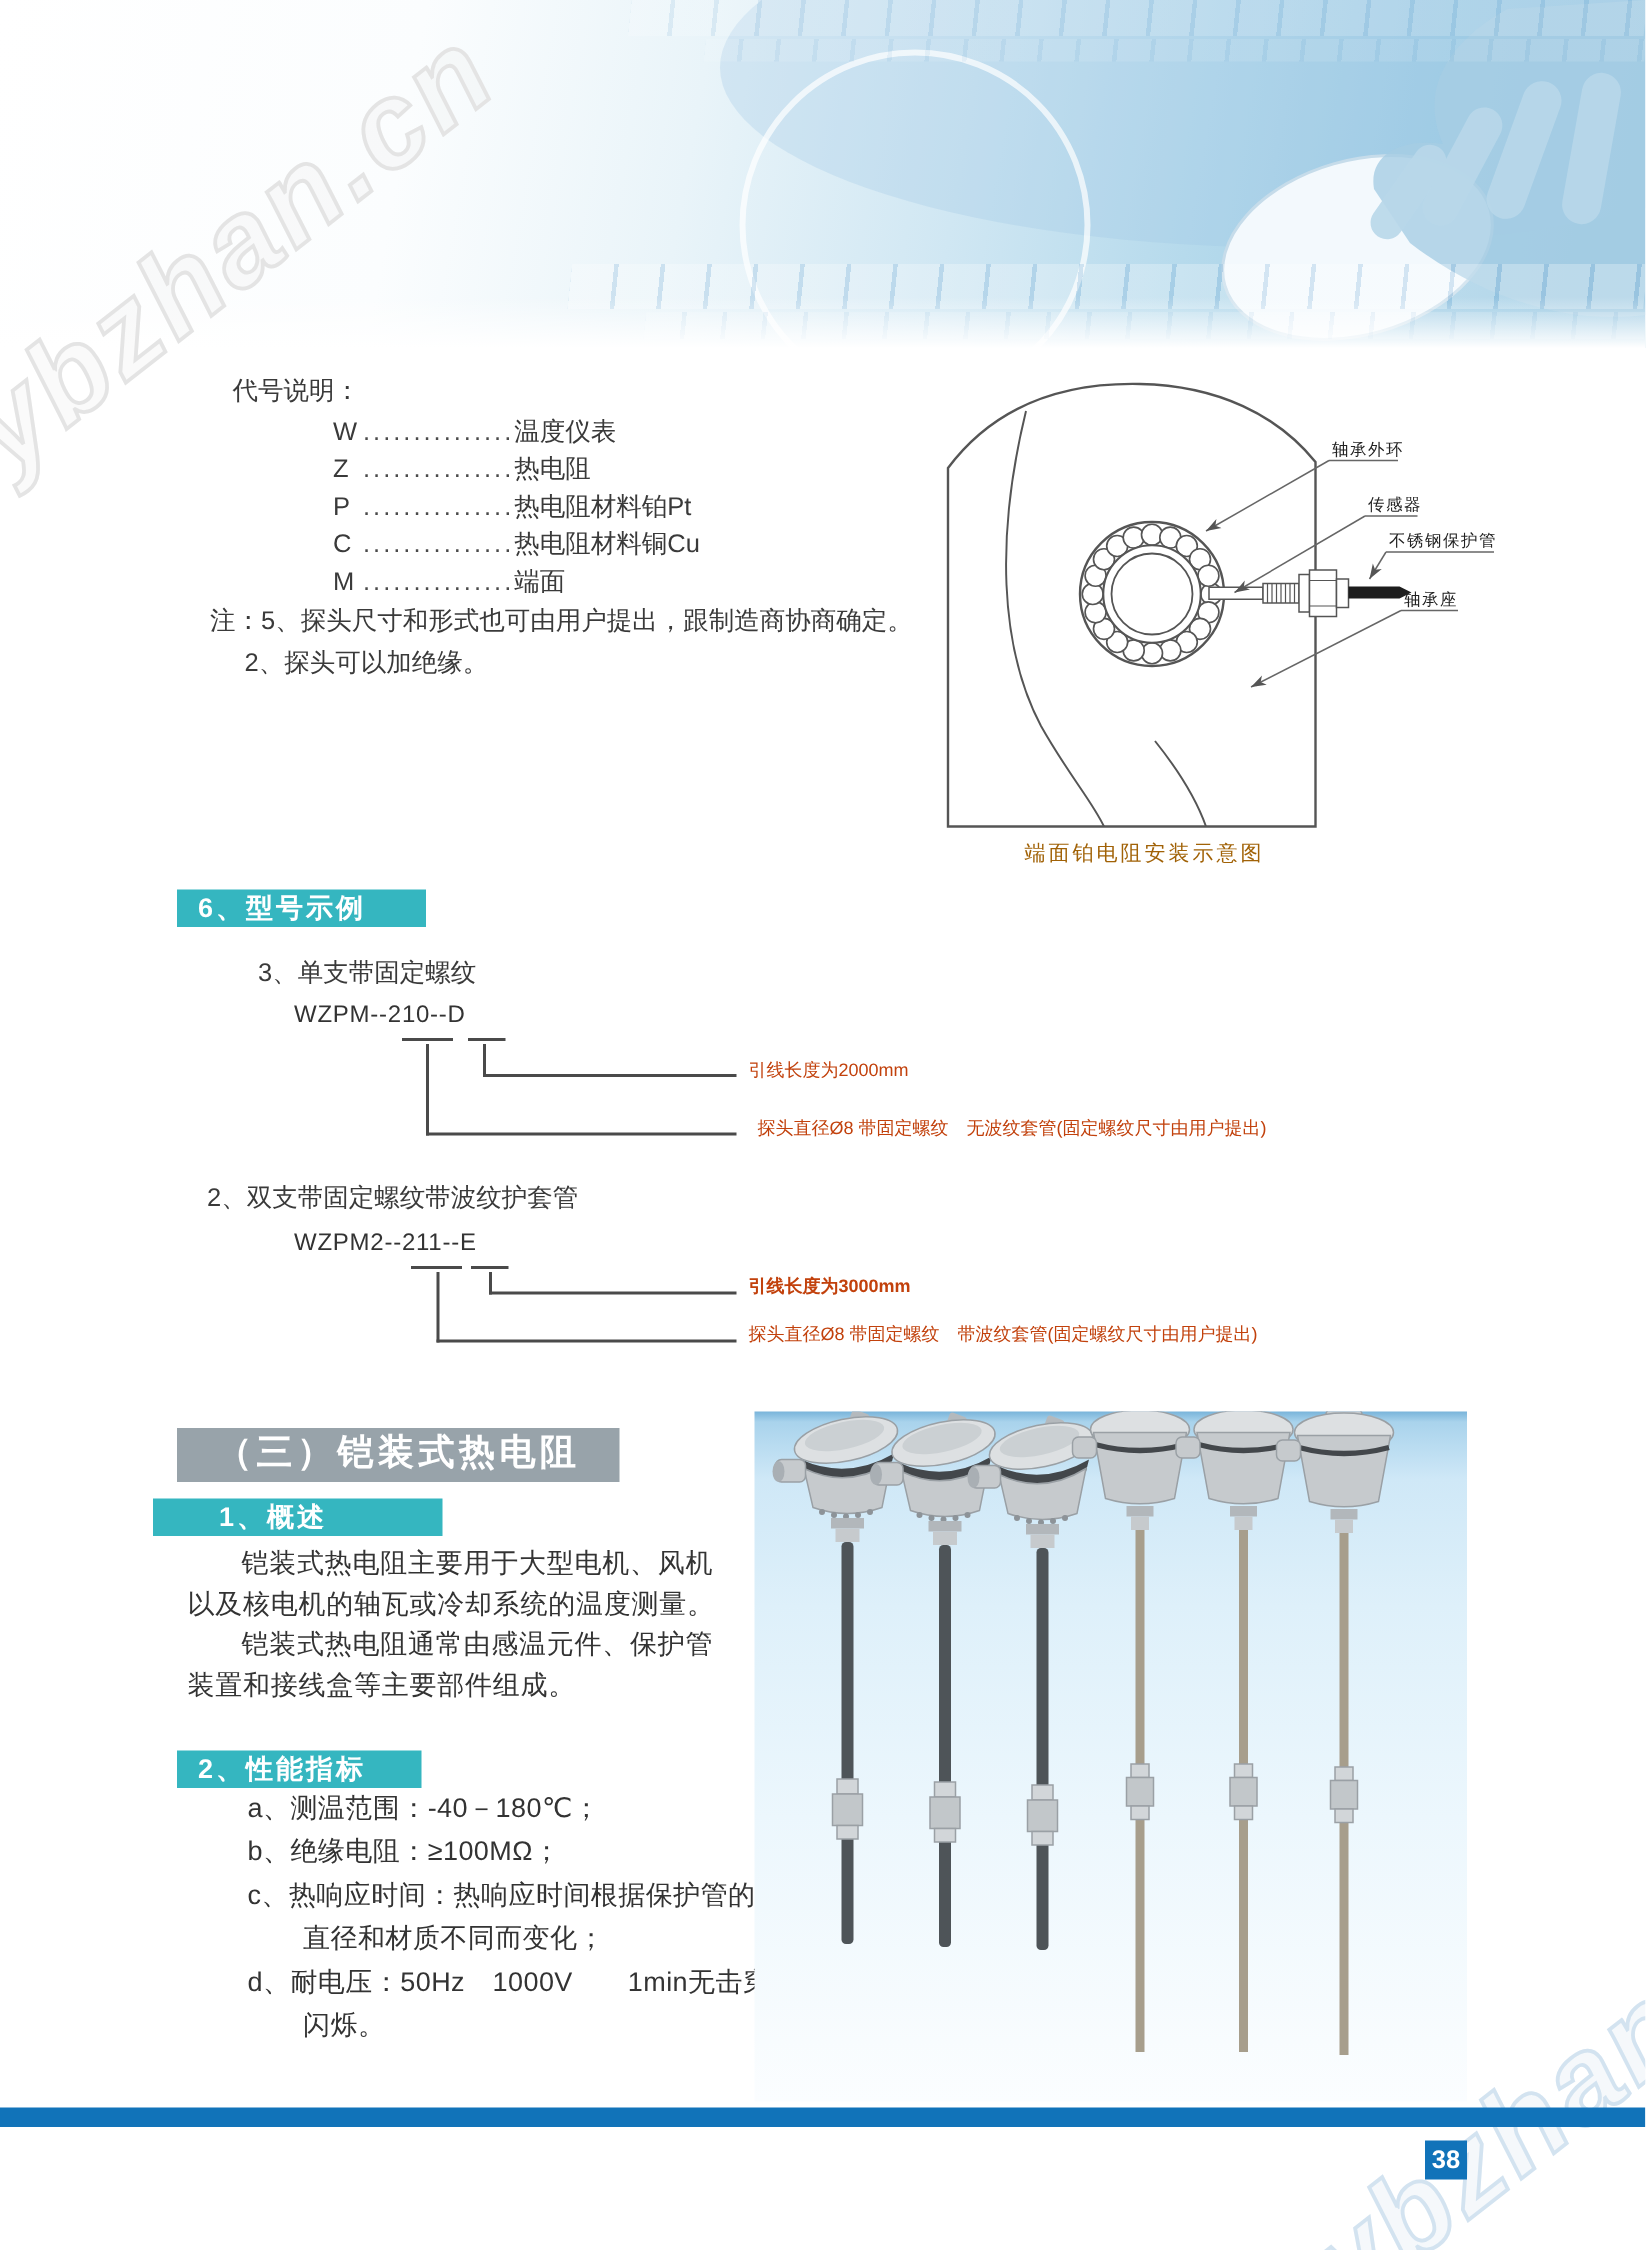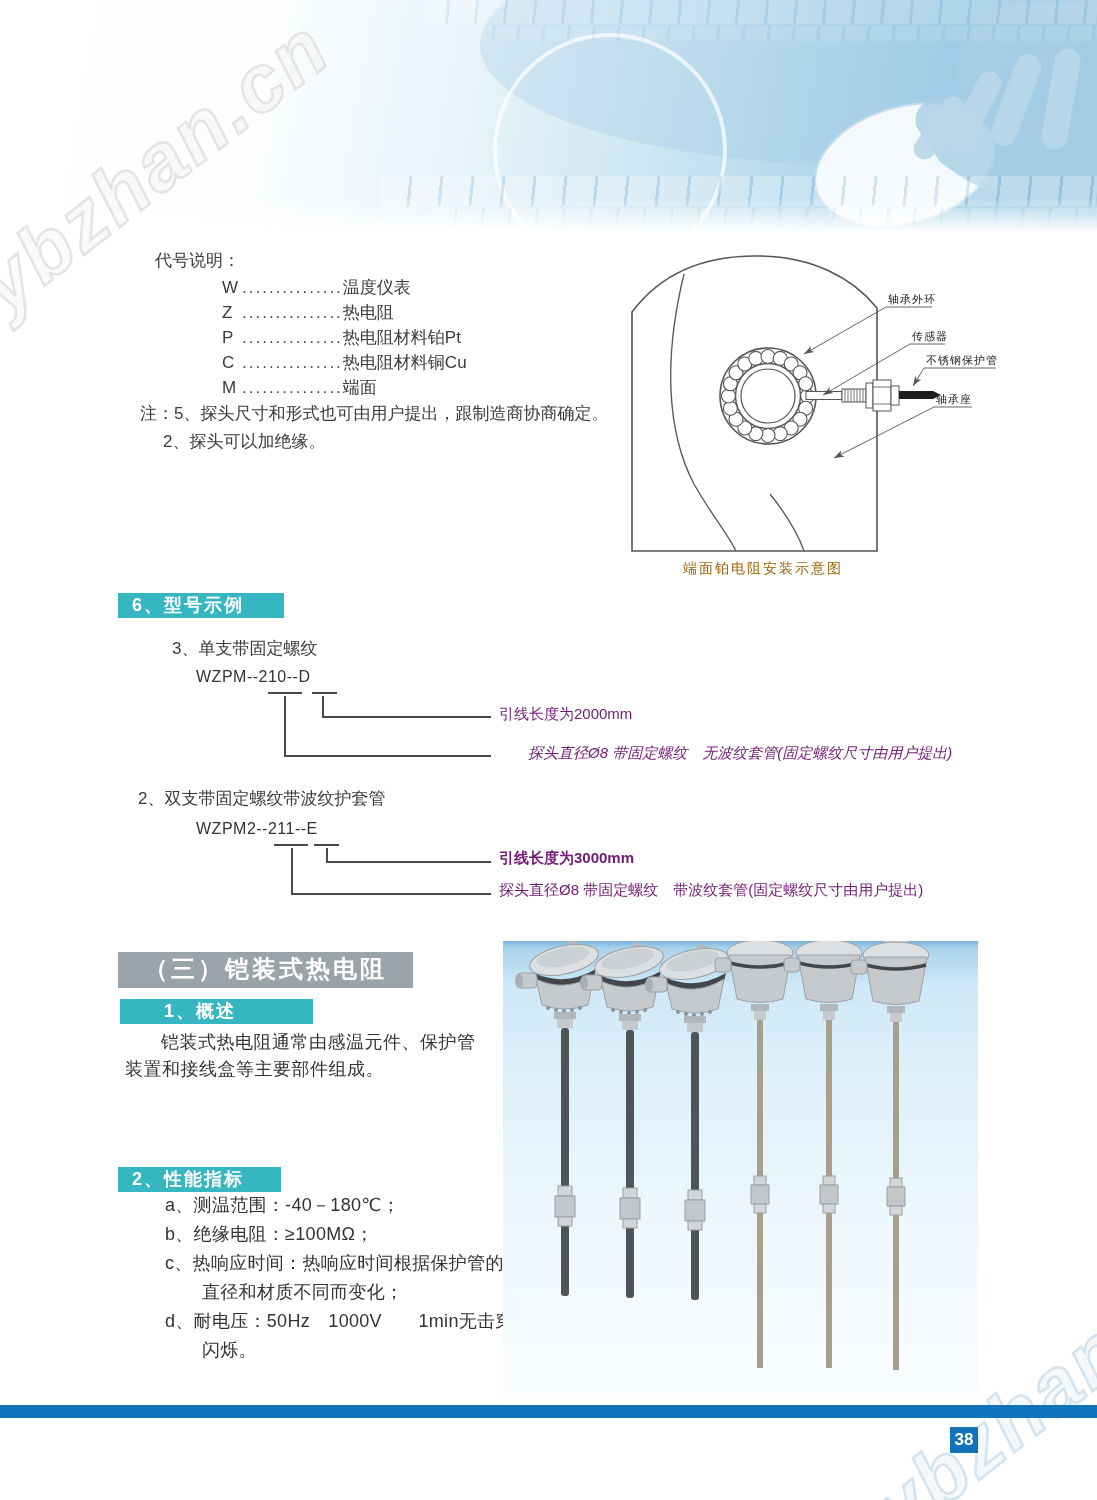--- a/index.html
+++ b/index.html
@@ -46,21 +46,21 @@
   .badge{position:absolute;background:var(--teal,#35b6c0);color:#fff;font-size:18px;font-weight:bold;
          height:25px;line-height:25px;padding-left:14px;letter-spacing:2px;white-space:nowrap;}
   .hdr3{position:absolute;left:118px;top:952px;width:295px;height:36px;background:var(--gray,#98a3aa);
         color:#fff;font-size:24px;font-weight:bold;text-align:center;line-height:33px;letter-spacing:3px;}
 
   
   .ex-title{position:absolute;font-size:17px;color:#3a3a3a;white-space:nowrap;}
   .model{position:absolute;font-size:16px;color:#333;letter-spacing:.5px;white-space:nowrap;}
   .uline{position:absolute;border-top:2px solid #4a4a4a;height:0;}
   .lshape{position:absolute;border-left:2px solid #4a4a4a;border-bottom:2px solid #4a4a4a;}
-  .callout{position:absolute;font-size:15px;color:#701a75;white-space:nowrap;}
+  .callout{position:absolute;font-size:12px;color:#c2410c;white-space:nowrap;}
 
   
   .para{position:absolute;left:125px;top:1029px;width:365px;font-size:18px;line-height:27px;color:#333;
         letter-spacing:.5px;}
   .para p{margin:0;text-indent:2em;}
   .spec-row{position:absolute;left:165px;font-size:18px;color:#333;white-space:nowrap;letter-spacing:.3px;}
   .spec-ind{padding-left:37px;}
 
   
   .photo{position:absolute;left:503px;top:941px;width:475px;height:460px;
@@ -186,35 +186,36 @@
 
   <div class="badge" style="left:118px;top:593px;width:152px;">6、型号示例</div>
 
   <div class="ex-title" style="left:172px;top:637px;">3、单支带固定螺纹</div>
   <div class="model" style="left:196px;top:668px;">WZPM--210--D</div>
   <div class="uline" style="left:268px;top:692px;width:34px;"></div>
   <div class="uline" style="left:312px;top:692px;width:25px;"></div>
   <div class="lshape" style="left:322px;top:696px;width:167px;height:20px;"></div>
   <div class="lshape" style="left:284px;top:696px;width:205px;height:59px;"></div>
   <div class="callout" style="left:499px;top:705px;">引线长度为2000mm</div>
-  <div class="callout" style="left:528px;top:744px;font-style:italic;">探头直径Ø8 带固定螺纹　无波纹套管(固定螺纹尺寸由用户提出)</div>
+  <div class="callout" style="left:505px;top:744px;">探头直径Ø8 带固定螺纹　无波纹套管(固定螺纹尺寸由用户提出)</div>
 
   <div class="ex-title" style="left:138px;top:787px;">2、双支带固定螺纹带波纹护套管</div>
   <div class="model" style="left:196px;top:820px;">WZPM2--211--E</div>
   <div class="uline" style="left:274px;top:844px;width:34px;"></div>
   <div class="uline" style="left:314px;top:844px;width:25px;"></div>
   <div class="lshape" style="left:326px;top:848px;width:163px;height:13px;"></div>
   <div class="lshape" style="left:291px;top:848px;width:198px;height:45px;"></div>
   <div class="callout" style="left:499px;top:849px;font-weight:bold;">引线长度为3000mm</div>
   <div class="callout" style="left:499px;top:881px;">探头直径Ø8 带固定螺纹　带波纹套管(固定螺纹尺寸由用户提出)</div>
 
   <div class="hdr3">（三）铠装式热电阻</div>
 
-  <div class="badge" style="left:120px;top:999px;width:149px;padding-left:44px;">1、概述</div>
+  <div class="badge" style="left:102px;top:999px;width:149px;padding-left:44px;">1、概述</div>
   <div class="para">
+    <p>铠装式热电阻主要用于大型电机、风机以及核电机的轴瓦或冷却系统的温度测量。</p>
     <p>铠装式热电阻通常由感温元件、保护管装置和接线盒等主要部件组成。</p>
   </div>
 
   <div class="badge" style="left:118px;top:1167px;width:149px;">2、性能指标</div>
   <div class="spec-row" style="top:1193px;">a、测温范围：-40－180℃；</div>
   <div class="spec-row" style="top:1222px;">b、绝缘电阻：≥100MΩ；</div>
   <div class="spec-row" style="top:1251px;">c、热响应时间：热响应时间根据保护管的</div>
   <div class="spec-row spec-ind" style="top:1280px;">直径和材质不同而变化；</div>
   <div class="spec-row" style="top:1309px;">d、耐电压：50Hz　1000V　　1min无击穿</div>
   <div class="spec-row spec-ind" style="top:1338px;">闪烁。</div>

